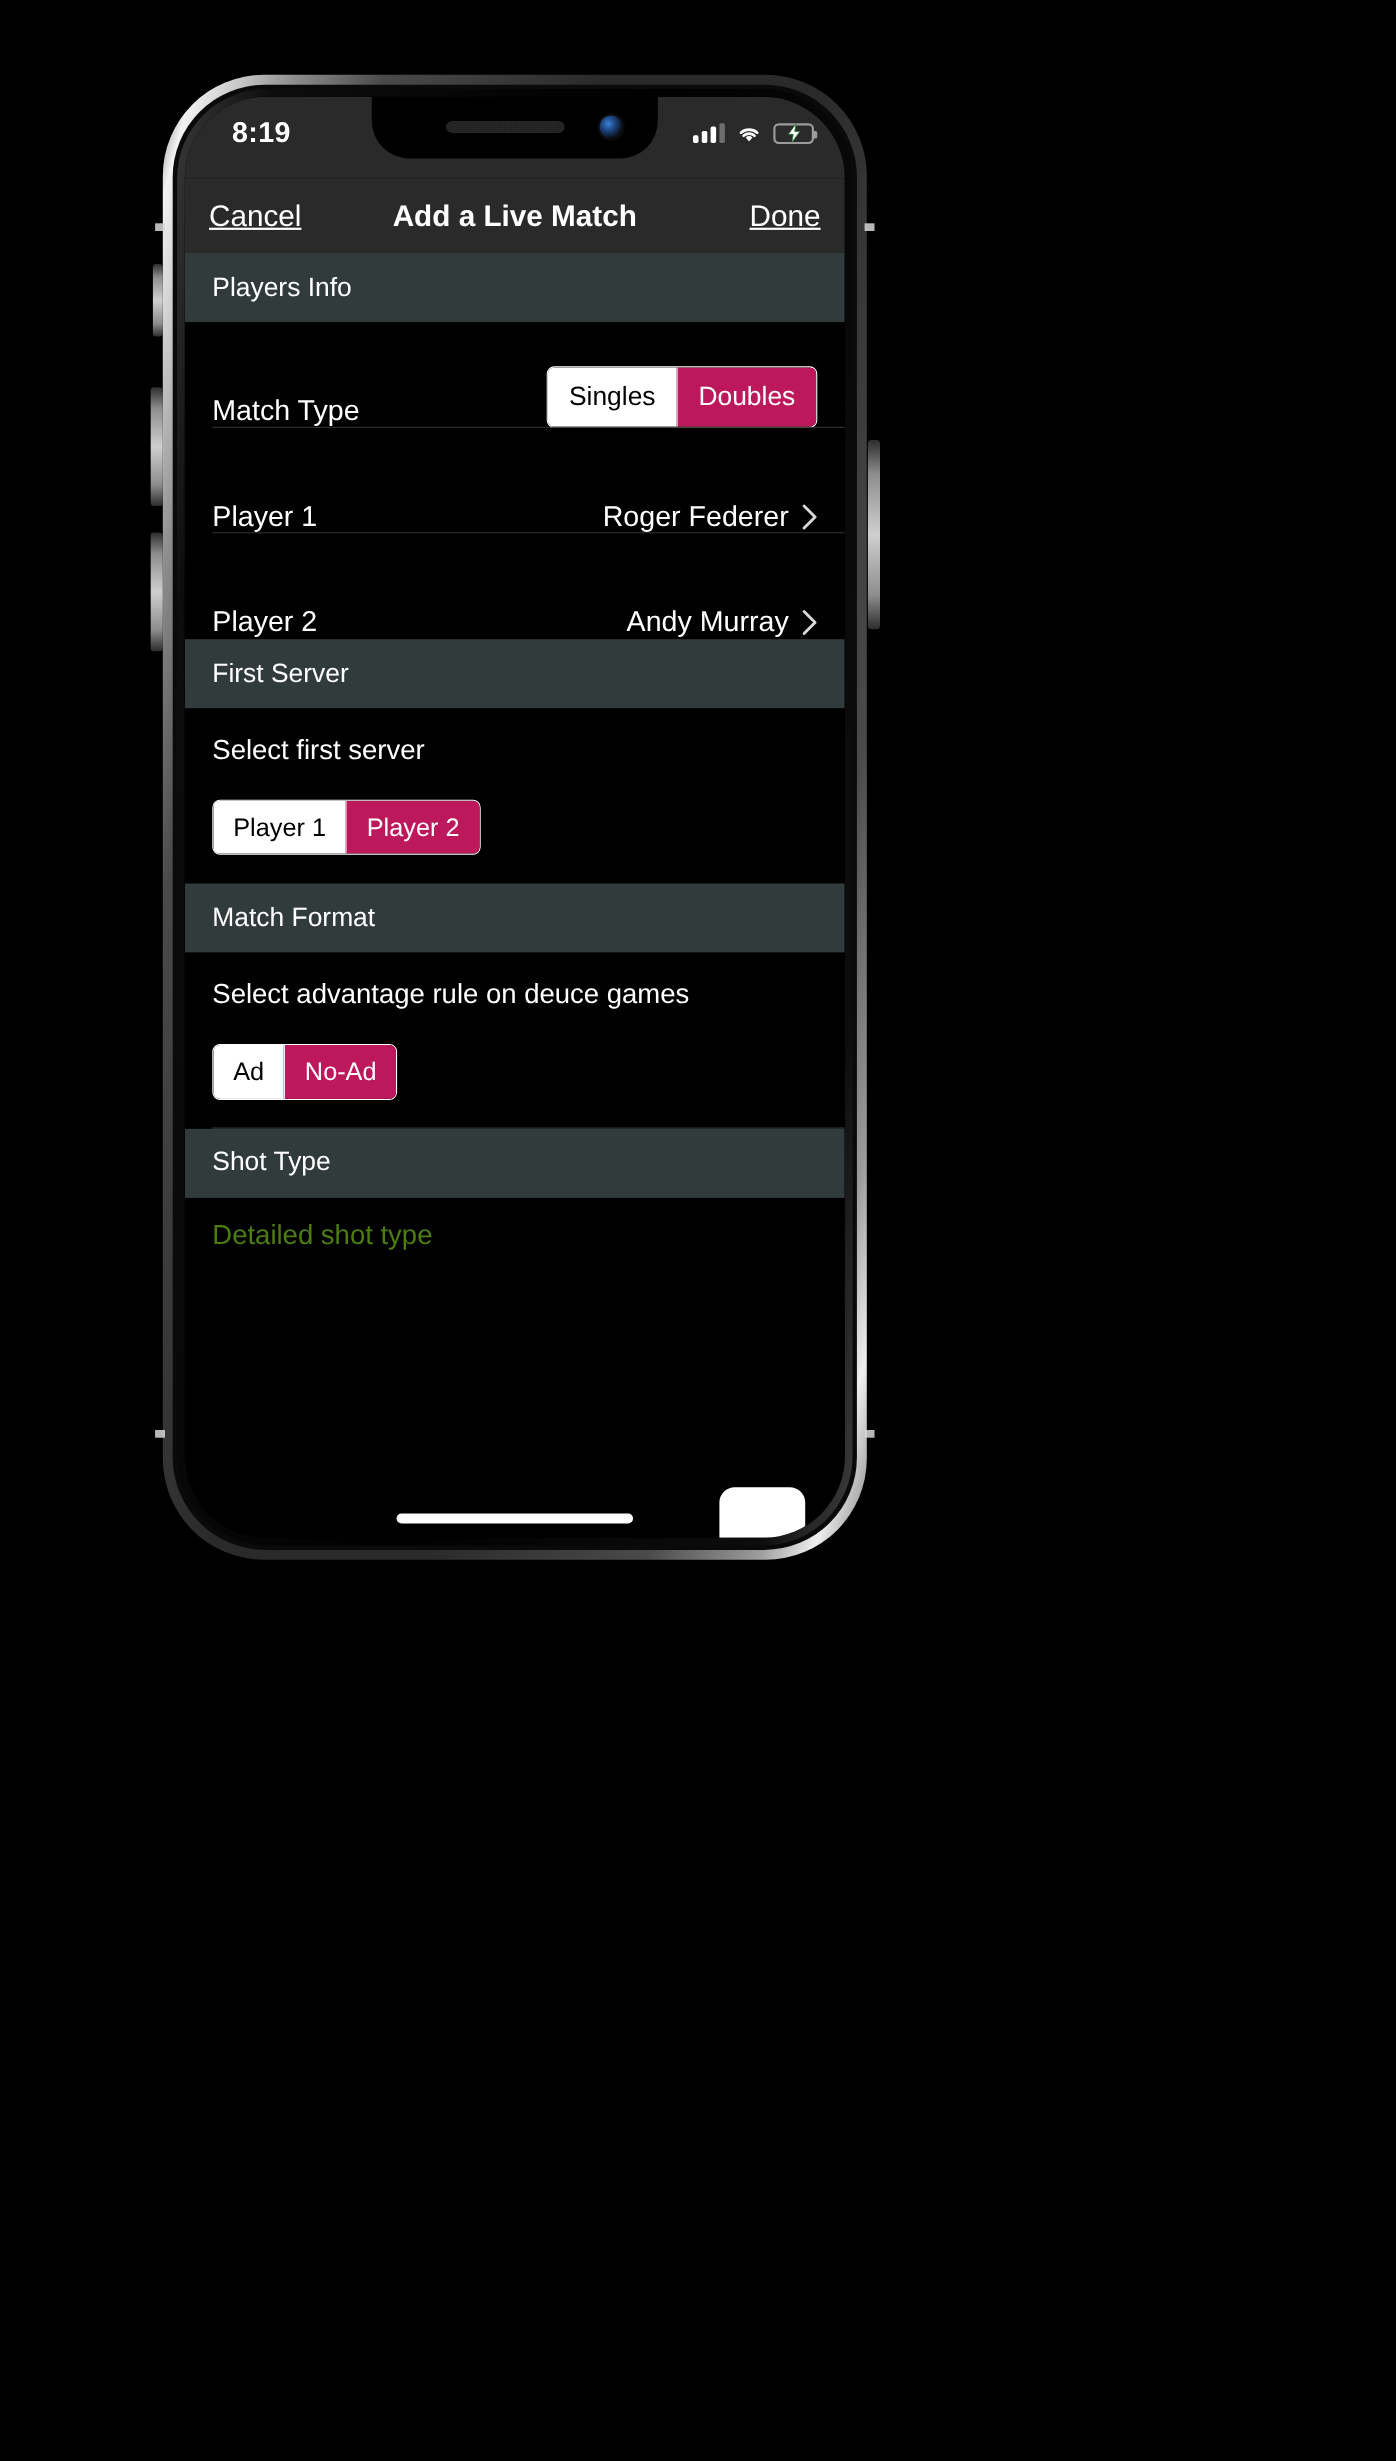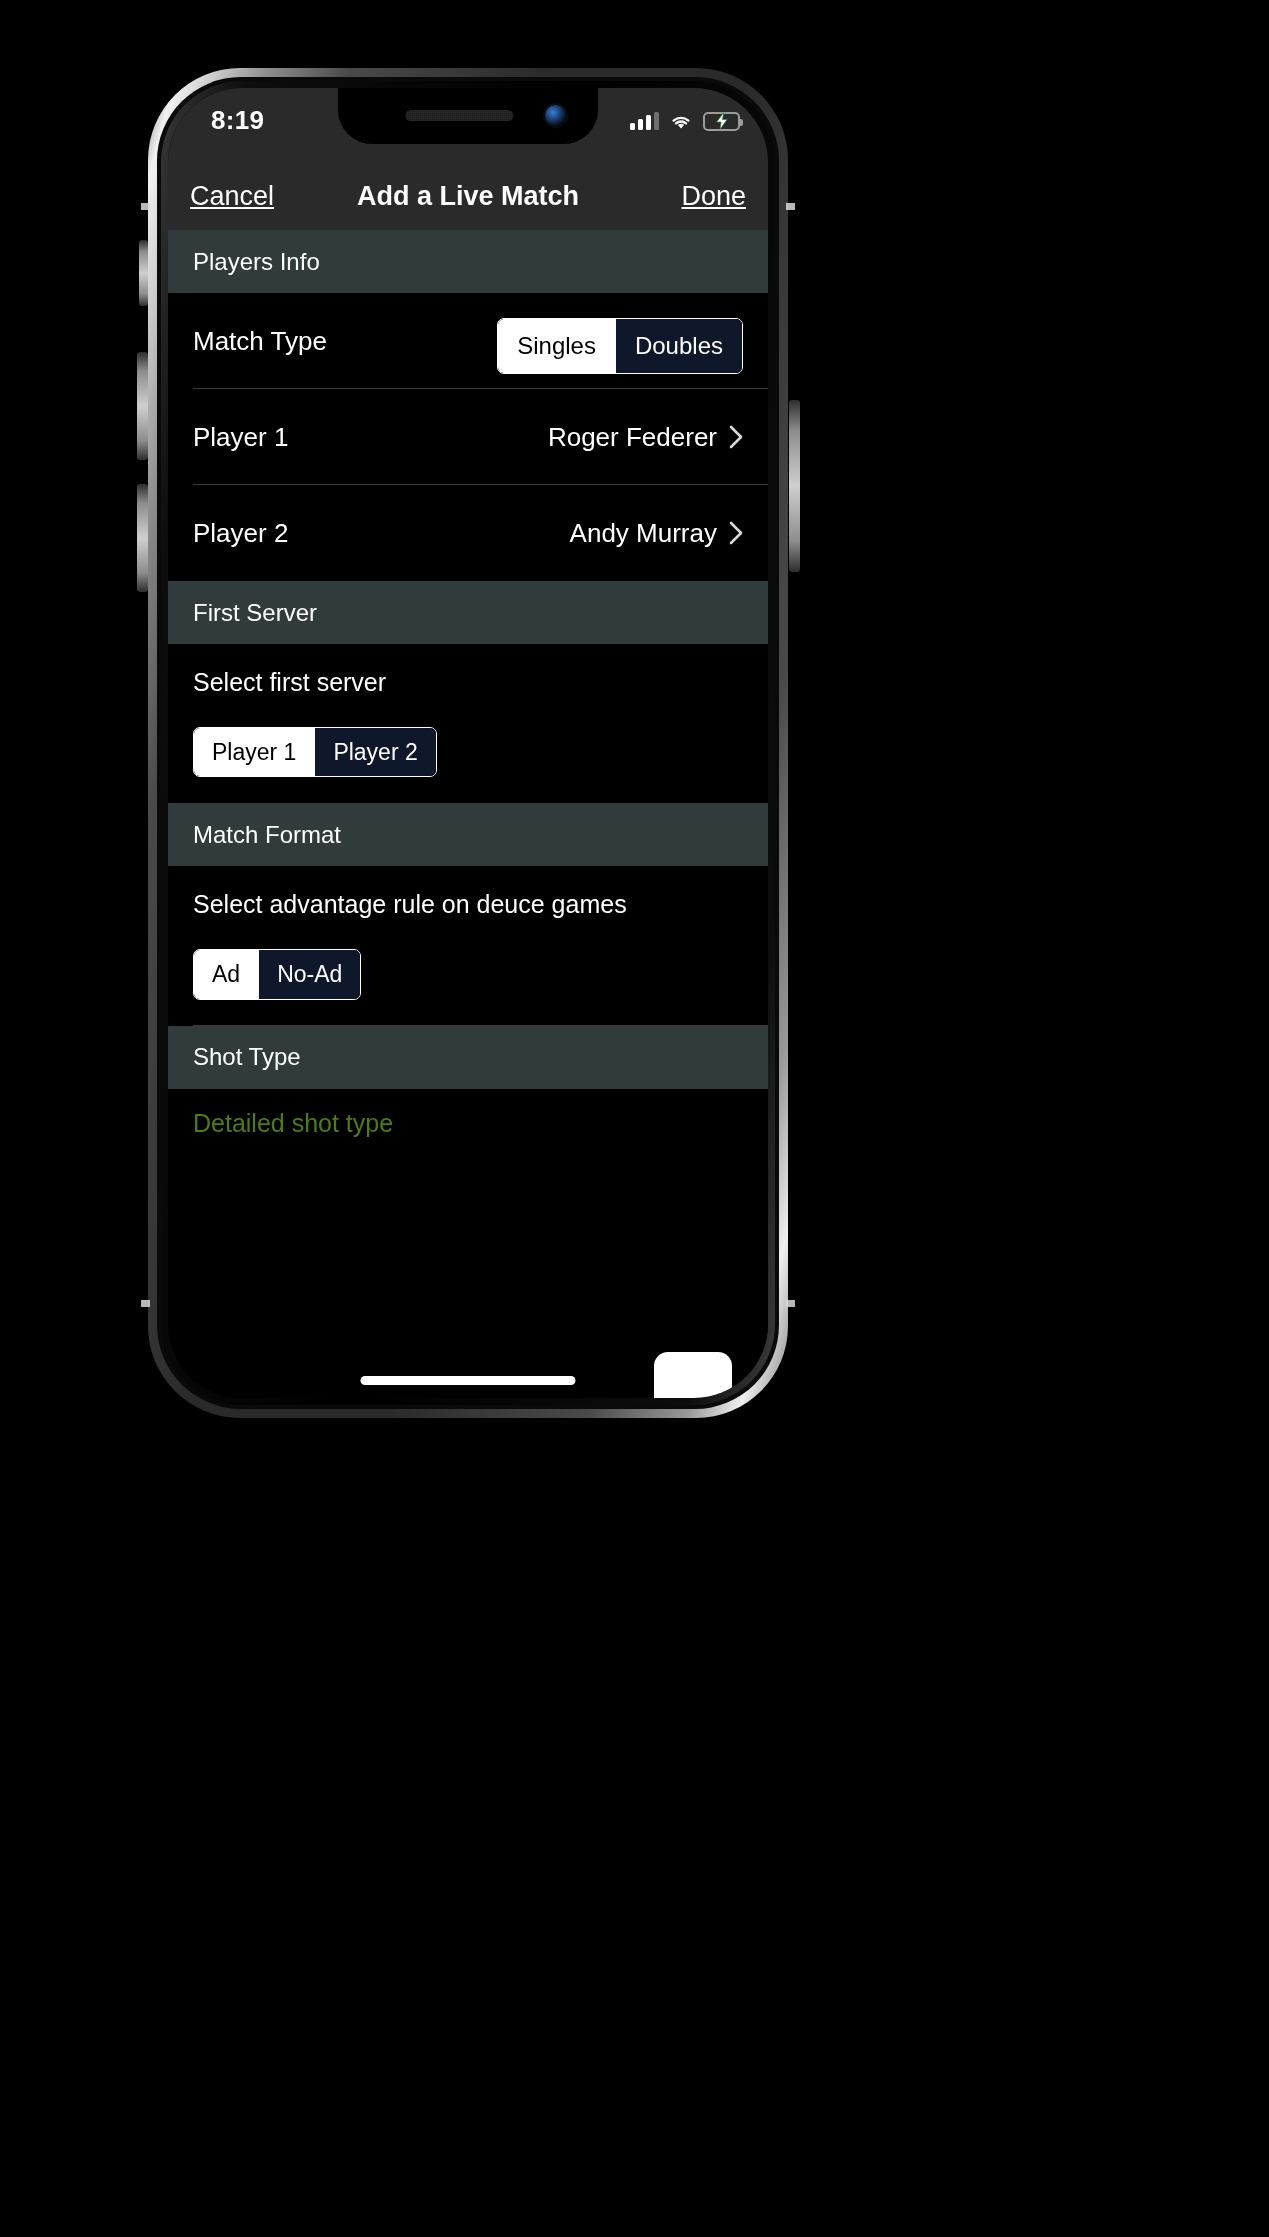--- a/index.html
+++ b/index.html
@@ -270,21 +270,21 @@
     font-size: 24px;
     padding: 22px 25px;
     box-sizing: border-box;
     height: 63px;
     display: flex;
     align-items: center;
   }
 
   .row {
     display: flex;
-    align-items: center;
+    align-items: flex-end;
     justify-content: space-between;
     padding: 0 25px;
     box-sizing: border-box;
     min-height: 96px;
     background: #000000;
     position: relative;
   }
   .row.with-divider::after {
     content: "";
     position: absolute;
@@ -342,21 +342,21 @@
     border-radius: 7px;
     overflow: hidden;
     background: #000000;
     margin-top: 10px;
   }
   .seg .segbtn {
     font-family: inherit;
     font-size: 23px;
     padding: 11px 18px;
     border: none;
-    background: #0f172a;
+    background: #be185d;
     color: #ffffff;
     cursor: pointer;
     white-space: nowrap;
     line-height: 1.15;
   }
   .seg .segbtn.selected {
     background: #ffffff;
     color: #000000;
   }
   .seg .segbtn + .segbtn {

